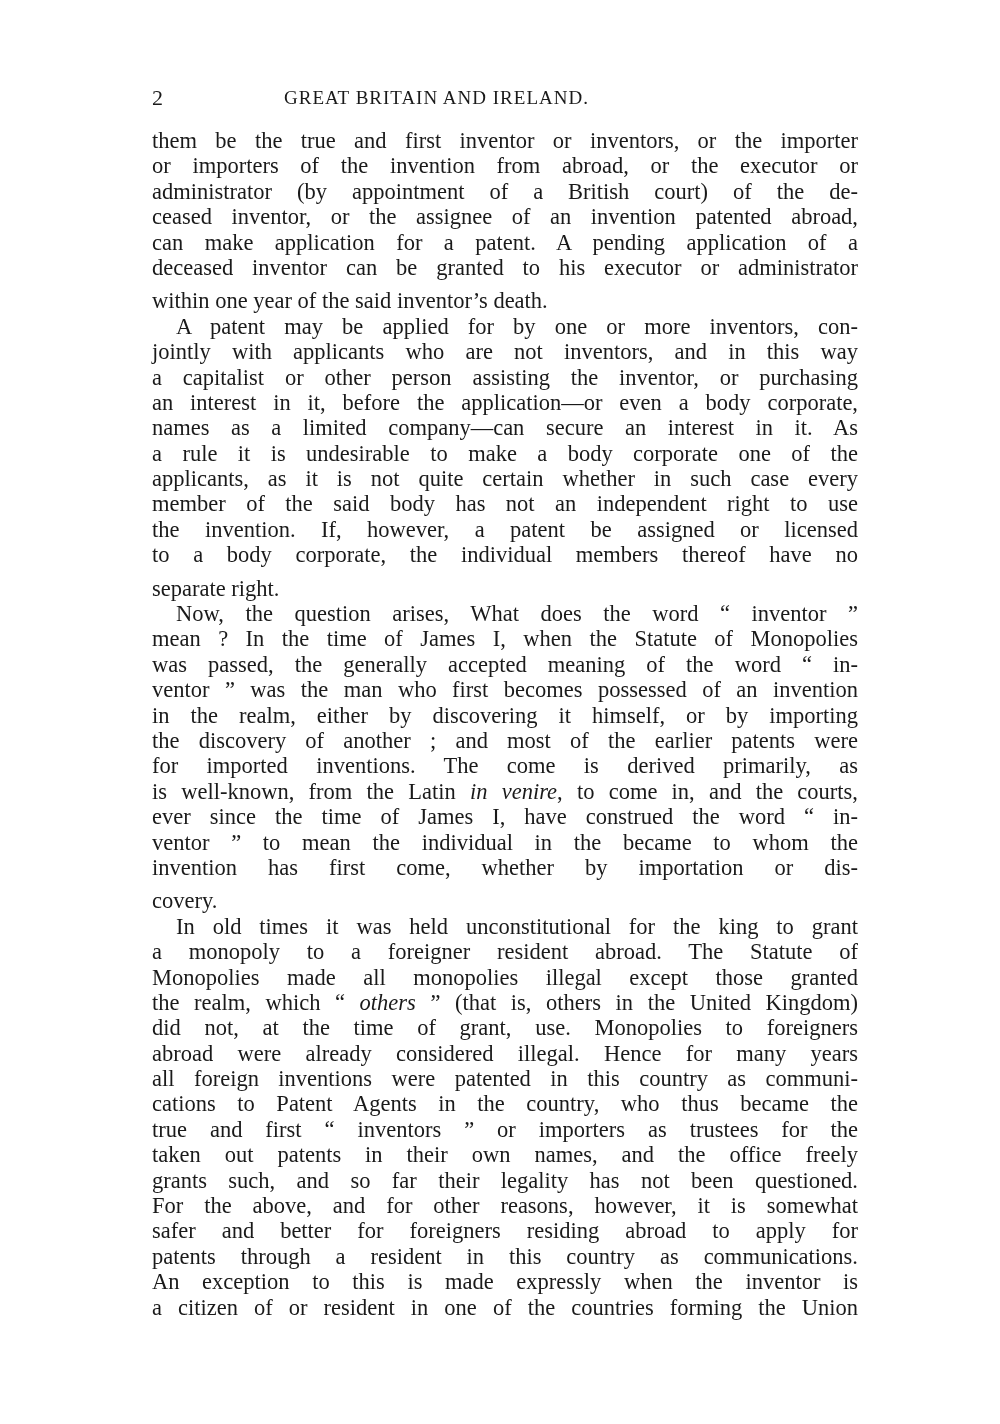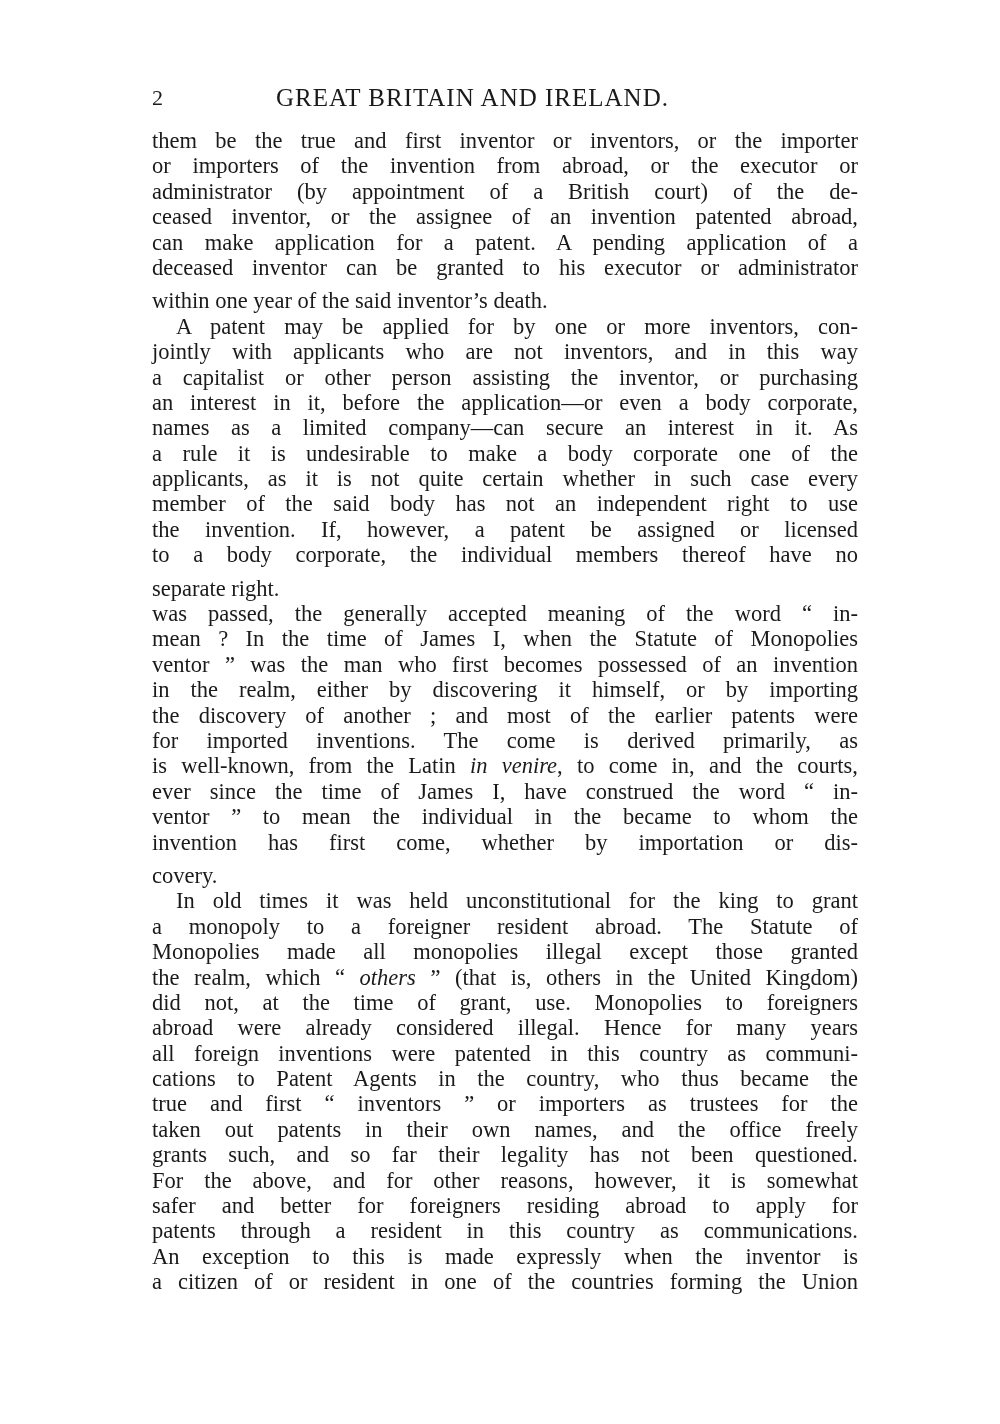--- a/index.html
+++ b/index.html
@@ -9,21 +9,21 @@
     background: #ffffff; color: #1a1a1a;
     font-family: "Liberation Serif", "DejaVu Serif", serif;
   }
   .running-head {
     position: absolute; left: 152px; top: 80px; width: 706px; height: 36px;
   }
   .page-number {
     position: absolute; left: 0; top: 0; font-size: 22px; line-height: 36px;
   }
   .running-title {
-    position: absolute; left: 124px; top: 0; font-size: 25px; line-height: 36px;
+    position: absolute; left: 132px; top: 0; font-size: 19px; line-height: 36px;
     letter-spacing: 1px;
   }
   .body-text {
     position: absolute; left: 152px; top: 128px; width: 706px;
   }
   .line {
     height: 25.4px; line-height: 25.4px; font-size: 22.5px;
     white-space: nowrap; text-align: justify; text-align-last: justify;
     display: block;
   }
@@ -60,22 +60,23 @@
       <span class="line">names as a limited company—can secure an interest in it.  As</span>
       <span class="line">a rule it is undesirable to make a body corporate one of the</span>
       <span class="line">applicants, as it is not quite certain whether in such case every</span>
       <span class="line">member of the said body has not an independent right to use</span>
       <span class="line">the invention.  If, however, a patent be assigned or licensed</span>
       <span class="line">to a body corporate, the individual members thereof have no</span>
       <span class="line last">separate right.</span>
     </div>
 
     <div>
+      <span class="line indent">Now, the question arises, What does the word “ inventor ”</span>
+      <span class="line">mean ?  In the time of James I, when the Statute of Monopolies</span>
       <span class="line">was passed, the generally accepted meaning of the word “ in-</span>
-      <span class="line">mean ?  In the time of James I, when the Statute of Monopolies</span>
       <span class="line">ventor ” was the man who first becomes possessed of an invention</span>
       <span class="line">in the realm, either by discovering it himself, or by importing</span>
       <span class="line">the discovery of another ;  and most of the earlier patents were</span>
       <span class="line">for imported inventions.  The come is derived primarily, as</span>
       <span class="line"><span>is well-known, from the Latin </span><em>in venire</em><span>, to come in, and the courts,</span></span>
       <span class="line">ever since the time of James I, have construed the word “ in-</span>
       <span class="line">ventor ” to mean the individual in the became to whom the</span>
       <span class="line">invention has first come, whether by importation or dis-</span>
       <span class="line last">covery.</span>
     </div>

